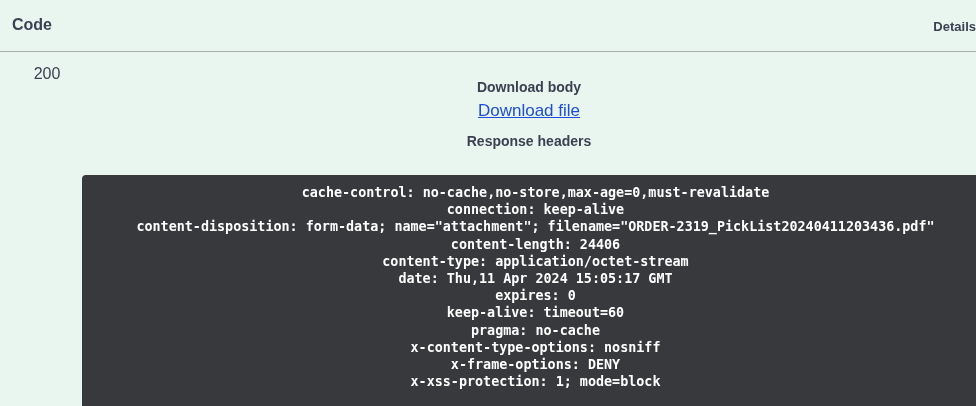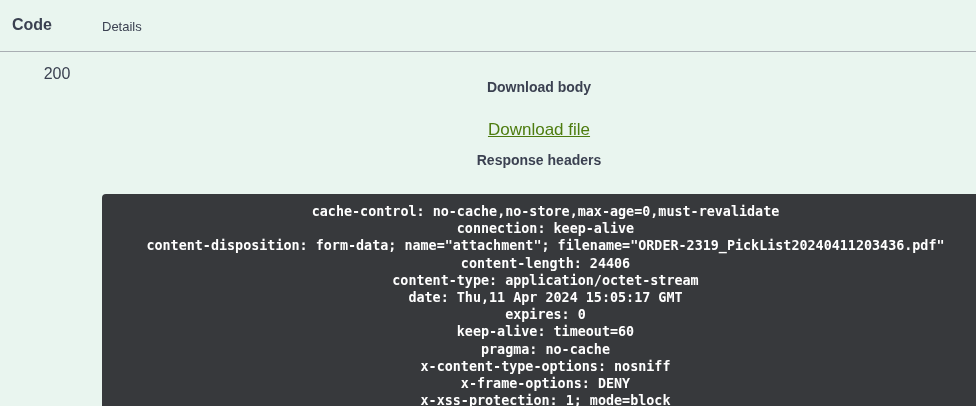--- a/index.html
+++ b/index.html
@@ -7,54 +7,53 @@
     width: 976px;
     height: 406px;
     background: #e9f5ef;
     color: #3b4151;
     font-family: "Liberation Sans", sans-serif;
     overflow: hidden;
     position: relative;
   }
   .row { display: flex; }
   .col-code {
-    width: 102px;
+    width: 82px;
     flex: none;
     box-sizing: border-box;
     padding-left: 12px;
   }
   .col-details { flex: 1; min-width: 0; }
 
   .header-row {
     padding-top: 16px;
     padding-bottom: 17px;
     border-bottom: 1px solid #a9aeb3;
   }
   .th-code   { font-size: 16px; font-weight: bold; }
-  .th-details{ font-size: 13px; font-weight: normal; padding-top: 3px; }
+  .th-details{ font-size: 13px; font-weight: bold; padding-top: 3px; text-align: right; }
 
   .response-row { padding-top: 13px; text-align: center; }
   .response-code { font-size: 16px; }
 
   .section-label {
     font-size: 14px;
     font-weight: bold;
     line-height: 16px;
   }
   .body-label    { margin: 14px 0 6px; }
   .headers-label { margin: 12px 0 26px; }
 
   .download-link {
     display: inline-block;
-    color: #4d7c0f;
+    color: #1d4ed8;
     text-decoration: underline;
     font-size: 17px;
     line-height: 20px;
     cursor: pointer;
-    margin-top: 19px;
   }
 
   .headers-block {
     margin: 0 -8px 0 0;
     background: #37393c;
     color: #ffffff;
     border-radius: 4px;
     padding: 9px 10px 20px 15px;
     font-family: "DejaVu Sans Mono", "Liberation Mono", monospace;
     font-weight: bold;

